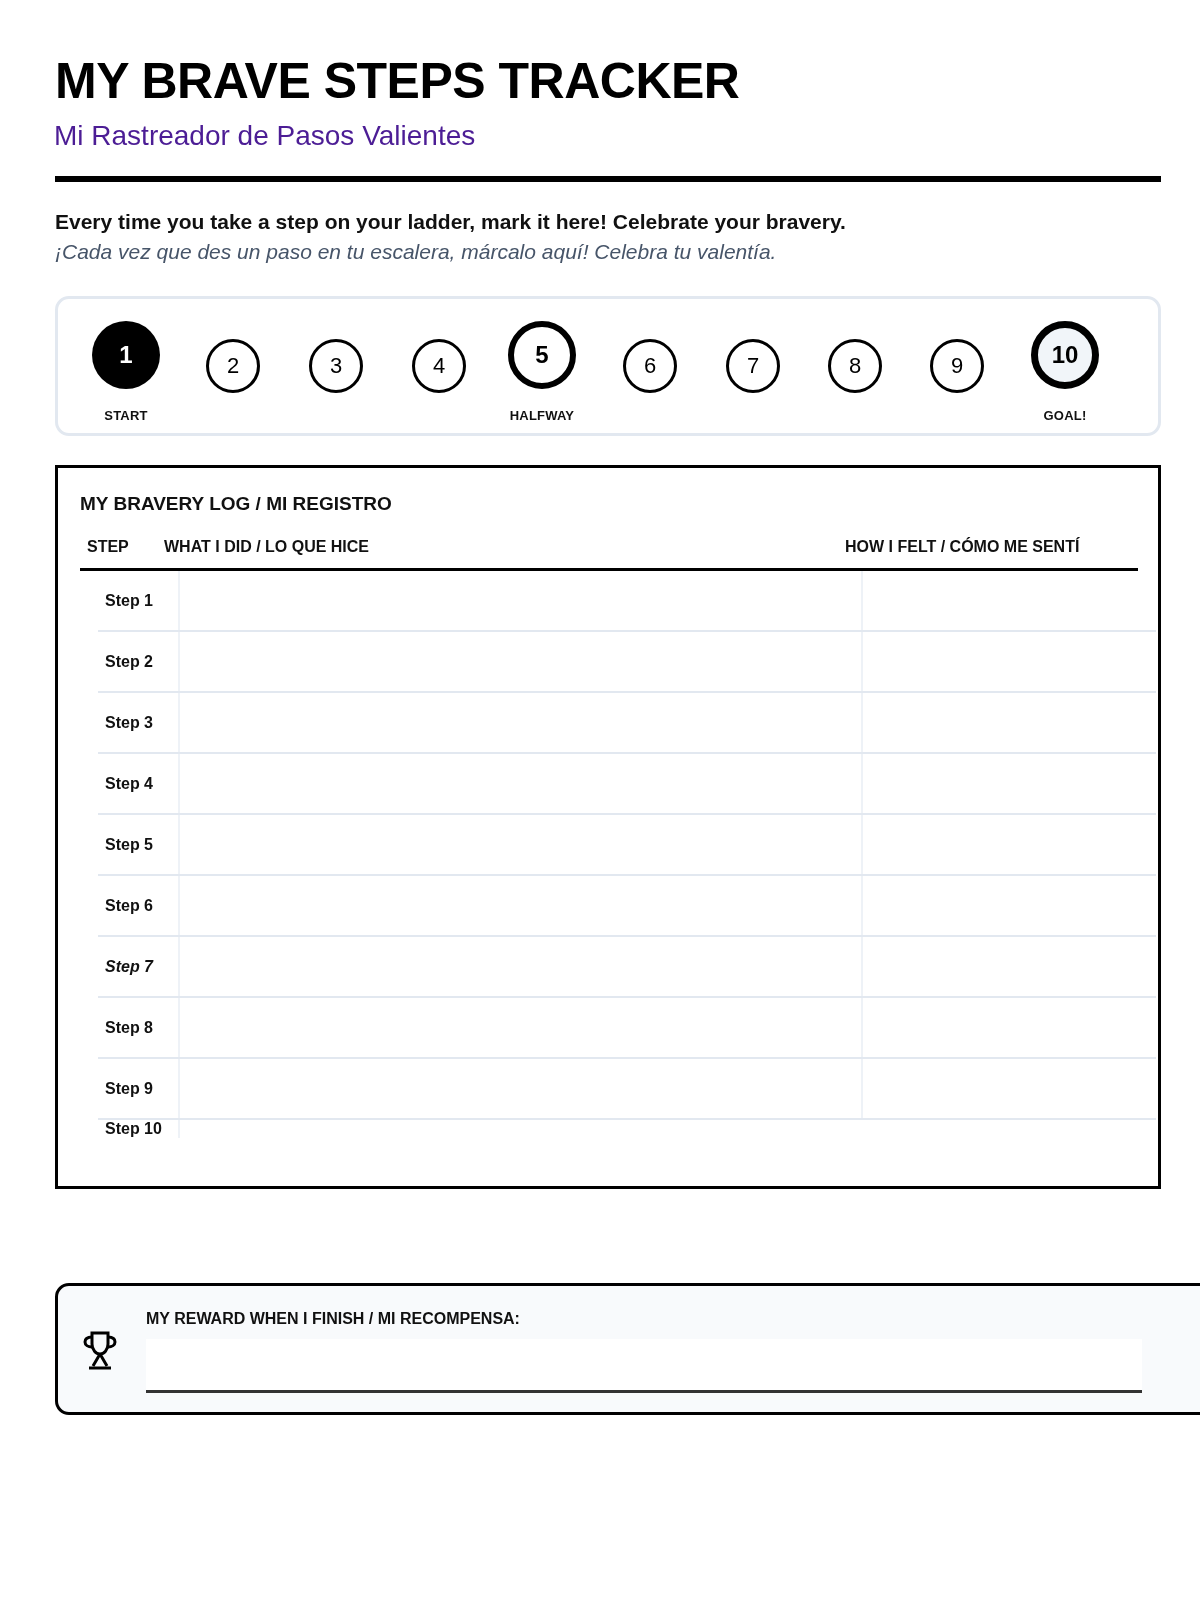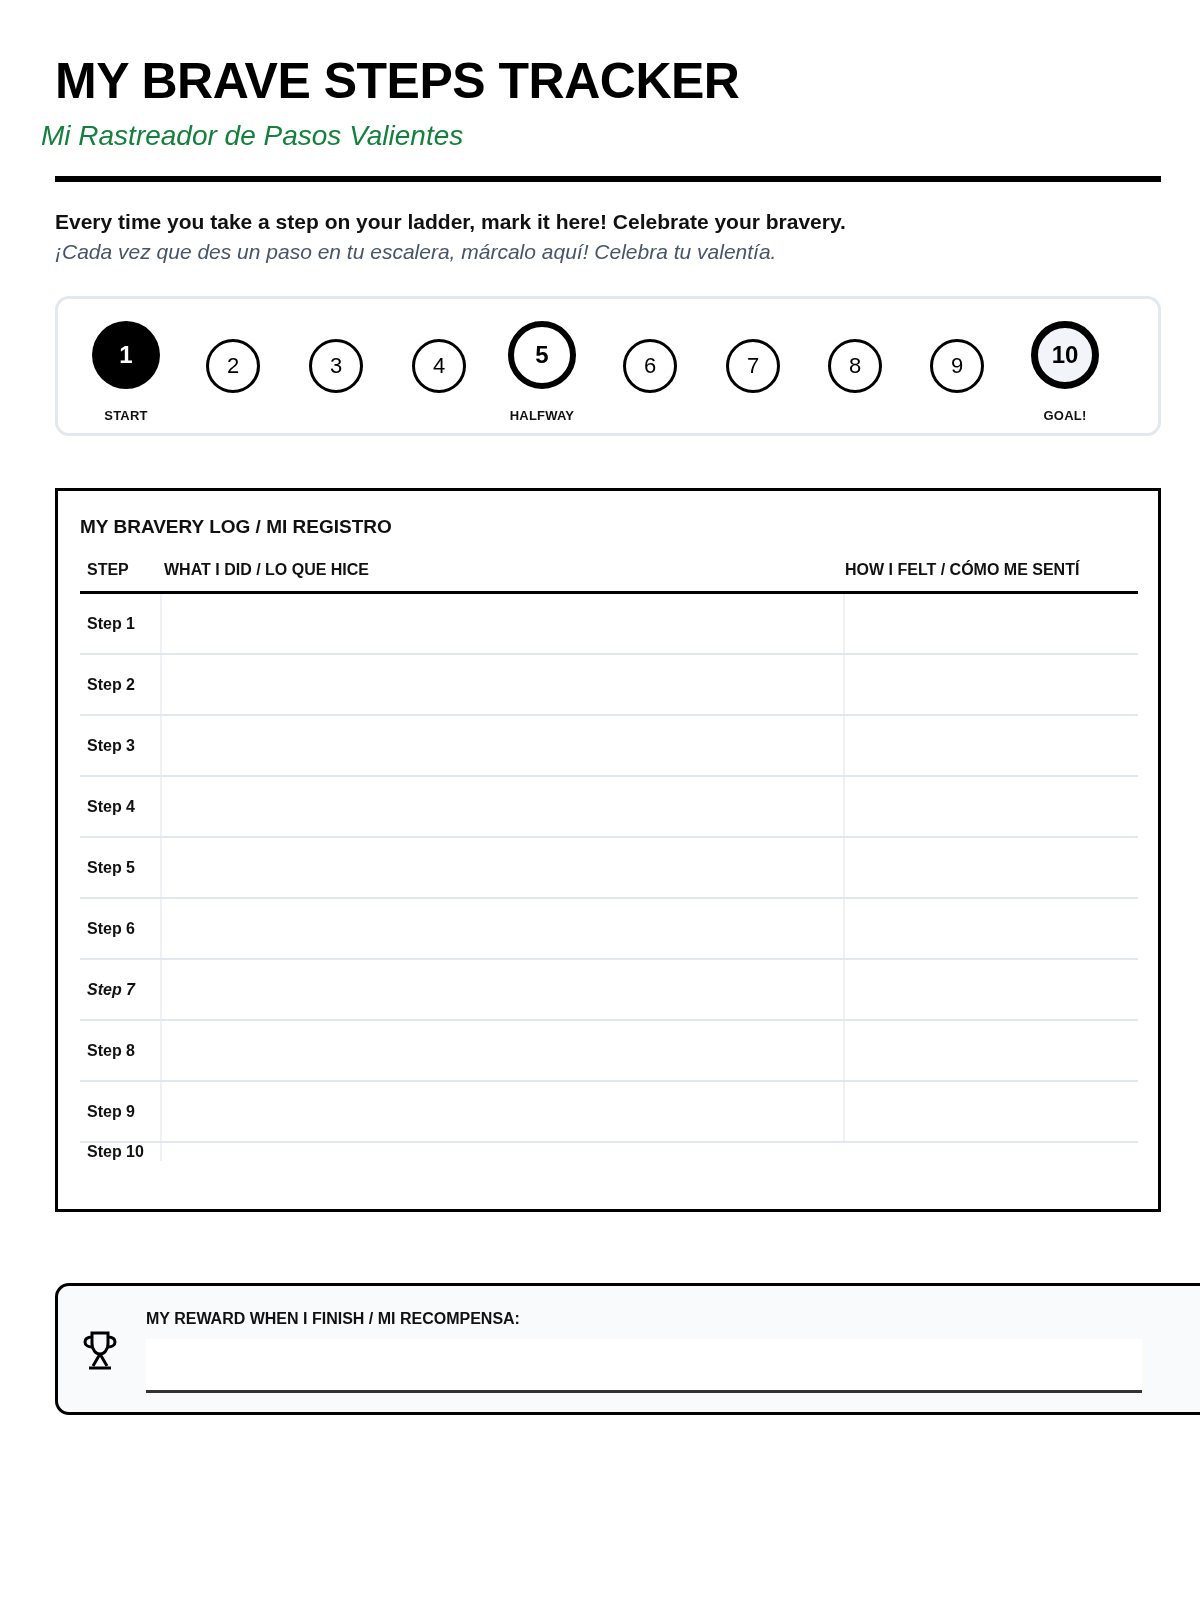--- a/index.html
+++ b/index.html
@@ -1,40 +1,40 @@
 <!DOCTYPE html>
 <html><head>
 <meta charset="utf-8">
 <style>
   * { box-sizing: border-box; margin: 0; padding: 0; }
   html, body { width: 1200px; height: 1600px; background: #ffffff; }
   body { font-family: "Liberation Sans", "DejaVu Sans", sans-serif; color: #111; position: relative; }
 
   .title { position: absolute; left: 55px; top: 54px; font-size: 50px; font-weight: 700; letter-spacing: -0.5px; color: #000; line-height: 1.1; }
-  .subtitle { position: absolute; left: 41px; top: 119px; font-size: 28px; font-style: italic; color: #15803d; line-height: 1.2; }
+  .subtitle { position: absolute; left: 54px; top: 119px; font-size: 28px; color: #4c1d95; line-height: 1.2; }
   .header-rule { position: absolute; left: 55px; top: 176px; width: 1106px; height: 6px; background: #000; }
 
   .intro-en { position: absolute; left: 55px; top: 210px; font-size: 21px; font-weight: 700; color: #111; }
   .intro-es { position: absolute; left: 55px; top: 240px; font-size: 21px; font-style: italic; color: #475569; }
 
   .ladder { position: absolute; left: 55px; top: 296px; width: 1106px; height: 140px; border: 3px solid #e2e8f0; border-radius: 14px; }
   .rung { position: absolute; display: flex; flex-direction: column; align-items: center; }
   .circle { border-radius: 50%; display: flex; align-items: center; justify-content: center; font-weight: 700; color: #000; background: #fff; }
   .circle.small { width: 54px; height: 54px; border: 3px solid #000; font-size: 22px; font-weight: 400; margin-top: 40px; }
   .circle.big { width: 68px; height: 68px; font-size: 24px; margin-top: 22px; }
   .circle.filled { background: #000; color: #fff; border: 0; }
   .circle.ring { border: 6px solid #000; }
   .circle.goal { border: 7px solid #000; background: #f1f5f9; }
   .rung-label { font-size: 13px; font-weight: 600; margin-top: 19px; color: #111; letter-spacing: 0.2px; }
 
-  .log { position: absolute; left: 55px; top: 465px; width: 1106px; height: 724px; border: 3px solid #000; margin-top: 23px; }
+  .log { position: absolute; left: 55px; top: 465px; width: 1106px; height: 724px; border: 3px solid #000; }
   .log-title { position: absolute; left: 22px; top: 25px; font-size: 19px; font-weight: 600; color: #111; }
   .col-head { position: absolute; top: 70px; font-size: 16px; font-weight: 600; color: #111; }
   .head-rule { position: absolute; left: 22px; top: 100px; width: 1058px; height: 3px; background: #000; }
-  .rows { position: absolute; left: 22px; top: 103px; width: 1058px; }
+  .rows { position: absolute; left: 40px; top: 103px; width: 1058px; }
   .row { height: 61px; display: flex; border-bottom: 2px solid #e2e8f0; }
   .row:last-child { border-bottom: 0; flex-direction: column; }
   .cell-step { width: 82px; border-right: 2px solid #eef2f7; display: flex; align-items: center; padding-left: 7px; font-size: 16px; font-weight: 600; color: #111; }
   .cell-did { width: 683px; border-right: 2px solid #eef2f7; }
   .cell-felt { flex: 1; }
   .milestone { height: 54px; background: #f8fafc; border-bottom: 2px solid #e2e8f0; display: flex; align-items: center; justify-content: center; font-size: 13px; font-style: italic; color: #94a3b8; letter-spacing: -0.3px; }
 
   .reward { position: absolute; left: 55px; top: 1283px; width: 1172px; height: 132px; border: 3px solid #000; border-radius: 14px; background: #f8fafc; padding-left: 6px; }
   .trophy { position: absolute; left: 24px; top: 44px; width: 36px; height: 42px; }
   .reward-label { position: absolute; left: 88px; top: 24px; font-size: 16px; font-weight: 600; color: #111; }

